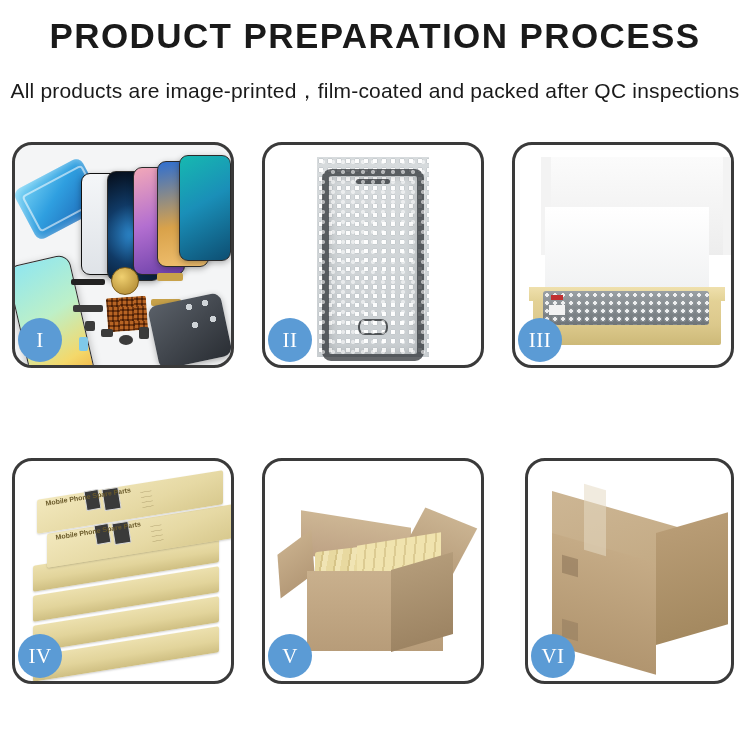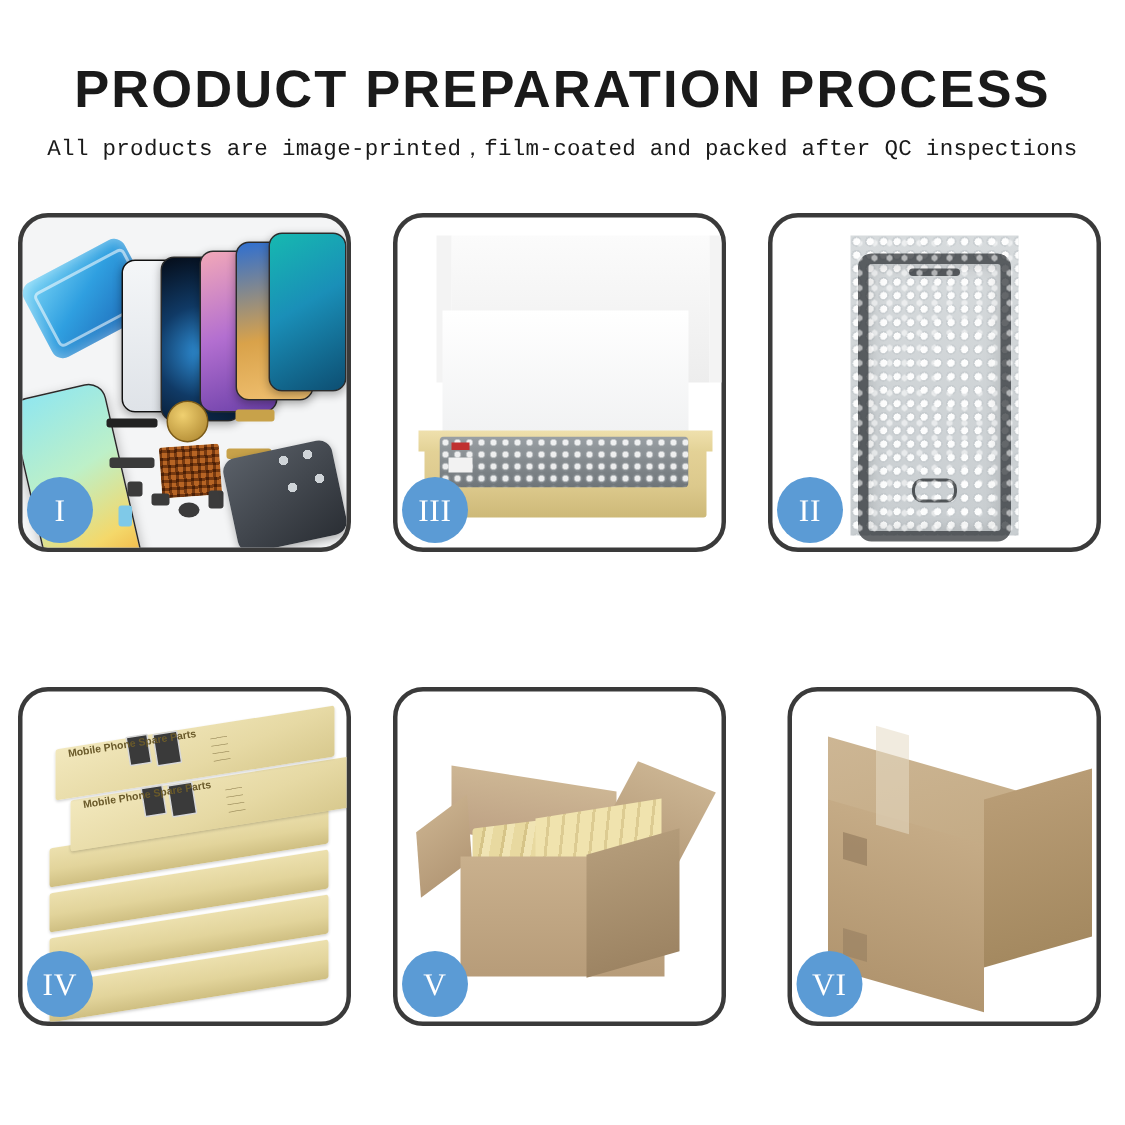--- a/index.html
+++ b/index.html
@@ -11,38 +11,38 @@
     width: 750px;
     height: 750px;
     font-family: "Liberation Sans", sans-serif;
     overflow: hidden;
     position: relative;
   }
 
   
   .header {
     text-align: center;
-    padding-top: 42px;
+    padding-top: 18px;
   }
   .page-title {
     font-family: "Liberation Sans", sans-serif;
     font-size: 35px;
     font-weight: 700;
     letter-spacing: 1.4px;
     color: #1a1a1a;
     margin: 0;
     line-height: 1.05;
     white-space: nowrap;
   }
   .page-subtitle {
-    font-family: Liberation Mono, monospace;
-    font-size: 15px;
+    font-family: Liberation Sans, sans-serif;
+    font-size: 21px;
     font-weight: 400;
     color: #1a1a1a;
-    margin: 10px 0 0 0;
+    margin: 22px 0 0 0;
     letter-spacing: 0.2px;
     white-space: nowrap;
   }
 
   
   .panel-grid {
     position: absolute;
     top: 142px;
     left: 12px;
     width: 726px;
@@ -384,41 +384,41 @@
       <div class="dot d3"></div>
       <div class="dot d4"></div>
       <div class="dot d5"></div>
       <div class="dot d6"></div>
       <div class="backplate"></div>
       <div class="screws"></div>
     </div>
     <div class="badge">I</div>
   </div>
 
+  <div class="panel p2">
+    <div class="panel-photo">
+      <div class="bubblesheet"></div>
+      <div class="glassframe"></div>
+      <div class="earpiece"></div>
+      <div class="homebtn"></div>
+      <div class="bubble-overlay"></div>
+    </div>
+    <div class="badge">II</div>
+  </div>
+
   <div class="panel p3">
     <div class="panel-photo">
       <div class="lid"></div>
       <div class="foam"></div>
       <div class="tray"></div>
       <div class="wrapped"></div>
       <div class="label-red"></div>
       <div class="label-w"></div>
     </div>
     <div class="badge">III</div>
-  </div>
-
-  <div class="panel p2">
-    <div class="panel-photo">
-      <div class="bubblesheet"></div>
-      <div class="glassframe"></div>
-      <div class="earpiece"></div>
-      <div class="homebtn"></div>
-      <div class="bubble-overlay"></div>
-    </div>
-    <div class="badge">II</div>
   </div>
 
   <div class="panel p4">
     <div class="panel-photo">
       <div class="stack">
         <div class="bx b5"></div>
         <div class="bx b4"></div>
         <div class="bx b3"></div>
         <div class="bx b2"></div>
         <div class="bx top b1"></div>

